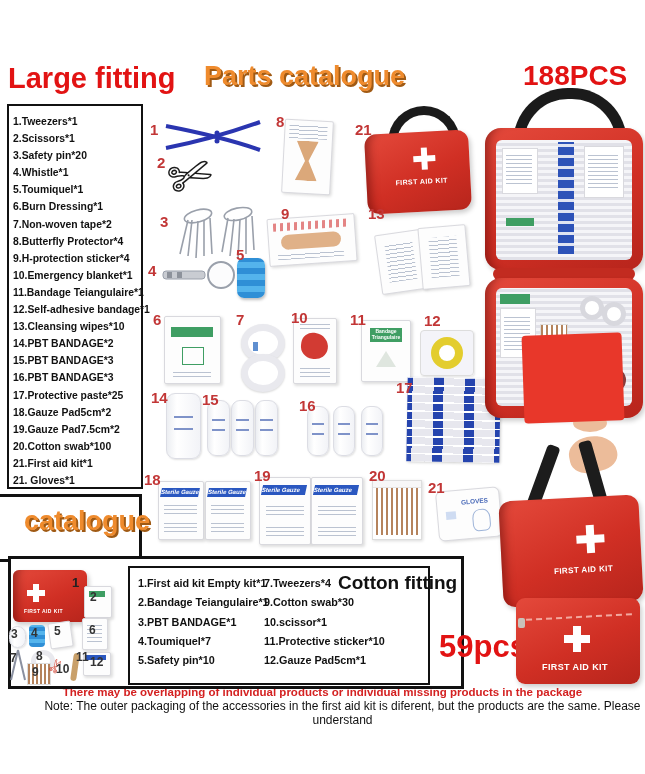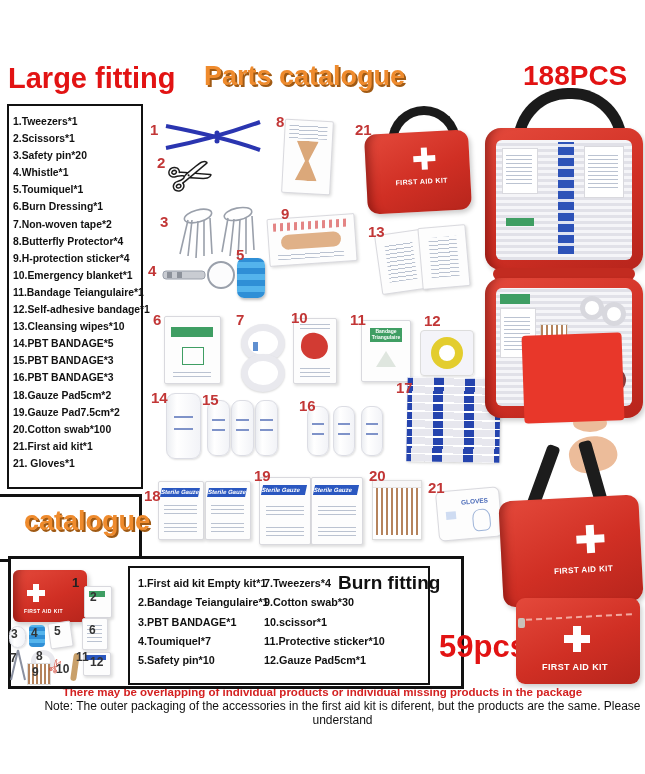--- a/index.html
+++ b/index.html
@@ -52,23 +52,24 @@
       <li>4.Whistle*1</li>
       <li>5.Toumiquel*1</li>
       <li>6.Burn Dressing*1</li>
       <li>7.Non-woven tape*2</li>
       <li>8.Butterfly Protector*4</li>
       <li>9.H-protection sticker*4</li>
       <li>10.Emergency blanket*1</li>
       <li>11.Bandage Teiangulaire*1</li>
       <li>12.Self-adhesive bandage*1</li>
       <li>13.Cleansing wipes*10</li>
-      <li>14.PBT BANDAGE*5</li>
+      <li>14.PBT BANDAGE*2</li>
       <li>15.PBT BANDAGE*3</li>
       <li>16.PBT BANDAGE*3</li>
+      <li>17.Protective paste*25</li>
       <li>18.Gauze Pad5cm*2</li>
       <li>19.Gauze Pad7.5cm*2</li>
       <li>20.Cotton swab*100</li>
       <li>21.First aid kit*1</li>
       <li>21. Gloves*1</li>
     </ul>
   </div>
 
   <span class="num" style="left:150px;top:122px;">1</span>
   <svg class="abs" style="left:162px;top:118px;" width="102" height="38">
@@ -117,21 +118,21 @@
 
   <span class="num" style="left:355px;top:122px;">21</span>
   <div class="abs" style="left:364px;top:106px;width:110px;height:110px;">
     <div class="arch" style="left:24px;top:0;width:54px;height:34px;"></div>
     <div class="redbag" style="left:2px;top:26px;width:104px;height:80px;transform:rotate(-3deg);">
       <div class="cross" style="left:48px;top:16px;width:22px;height:22px;"></div>
       <div class="bagtext" style="left:29px;top:46px;font-size:7px;">FIRST AID KIT</div>
     </div>
   </div>
 
-  <span class="num" style="left:368px;top:224px;">13</span>
+  <span class="num" style="left:368px;top:206px;">13</span>
   <div class="packet" style="left:378px;top:232px;width:44px;height:58px;transform:rotate(-8deg);">
     <div class="txtlines" style="left:8px;top:10px;width:28px;height:38px;"></div>
   </div>
   <div class="packet" style="left:420px;top:226px;width:46px;height:60px;transform:rotate(-5deg);">
     <div class="txtlines" style="left:9px;top:10px;width:28px;height:40px;"></div>
   </div>
 
   <span class="num" style="left:153px;top:312px;">6</span>
   <div class="packet" style="left:164px;top:316px;width:55px;height:66px;">
     <div style="position:absolute;left:6px;top:10px;width:42px;height:10px;background:#3f9e63;"></div>
@@ -194,21 +195,21 @@
     </div>
   <div class="roll" style="left:333px;top:406px;width:20px;height:48px;">
       <i style="top:16px;"></i>
       <i style="top:26px;"></i>
     </div>
   <div class="roll" style="left:361px;top:406px;width:20px;height:48px;">
       <i style="top:16px;"></i>
       <i style="top:26px;"></i>
     </div>
 
-  <span class="num" style="left:144px;top:472px;margin-top:16px;">18</span>
+  <span class="num" style="left:144px;top:472px;">18</span>
   <div class="packet" style="left:158px;top:481px;width:44px;height:57px;">
     <div style="position:absolute;left:2px;top:6px;width:38px;height:9px;background:#2a57c0;transform:skewX(-12deg);color:#fff;font-size:6px;font-weight:bold;line-height:9px;overflow:hidden;">Sterile Gauze Pad</div>
     <div class="txtlines" style="left:5px;top:22px;width:33px;height:10px;"></div>
     <div class="txtlines" style="left:5px;top:40px;width:33px;height:10px;"></div>
   </div>
   <div class="packet" style="left:205px;top:481px;width:44px;height:57px;">
     <div style="position:absolute;left:2px;top:6px;width:38px;height:9px;background:#2a57c0;transform:skewX(-12deg);color:#fff;font-size:6px;font-weight:bold;line-height:9px;overflow:hidden;">Sterile Gauze Pad</div>
     <div class="txtlines" style="left:5px;top:22px;width:33px;height:10px;"></div>
     <div class="txtlines" style="left:5px;top:40px;width:33px;height:10px;"></div>
   </div>
@@ -338,19 +339,19 @@
       <div>4.Toumiquel*7</div>
       <div>5.Safety pin*10</div>
     </div>
     <div class="abs" style="left:134px;top:6px;">
       <div>7.Tweezers*4</div>
       <div>9.Cotton swab*30</div>
       <div>10.scissor*1</div>
       <div>11.Protective sticker*10</div>
       <div>12.Gauze Pad5cm*1</div>
     </div>
-    <div class="abs h-red" style="left:208px;top:5px;font-size:19px;">Burn fitting</div>
+    <div class="abs h-red" style="left:208px;top:5px;font-size:19px;">Cotton fitting</div>
   </div>
 
   <div class="footer-red" style="top:686px;">There may be overlapping of individual products or individual missing products in the package</div>
   <div class="footer-note" style="top:699px;margin-left:20px;">Note: The outer packaging of the accessories in the first aid kit is diferent, but the products are the same. Please understand</div>
 
 </div>
 
 </body></html>

